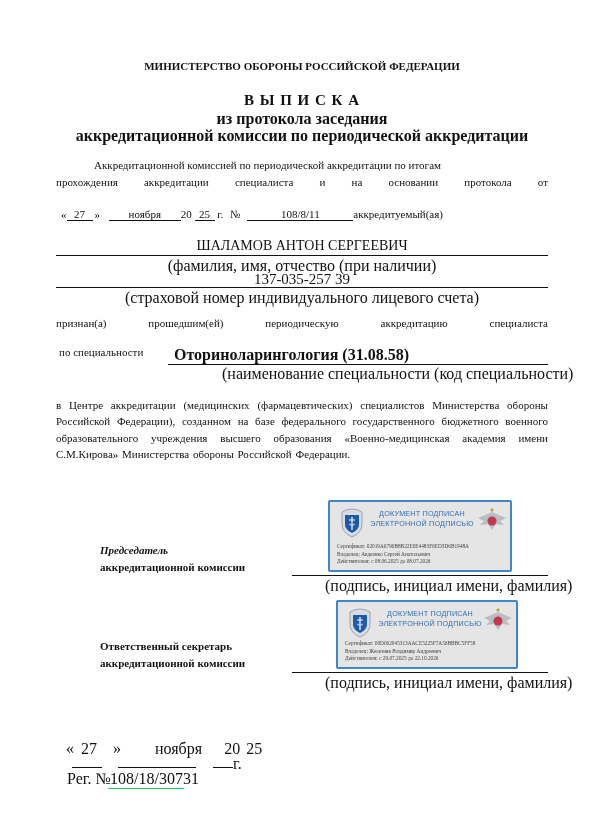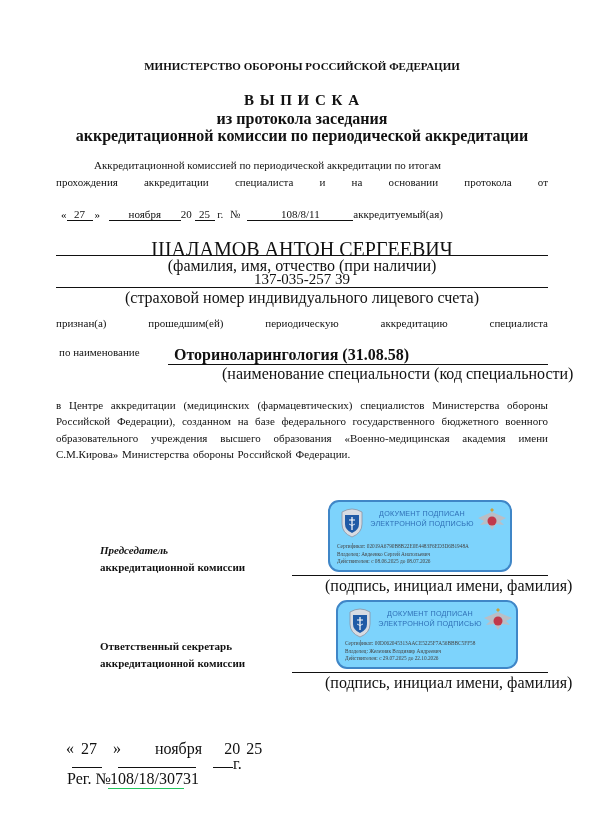--- a/index.html
+++ b/index.html
@@ -8,21 +8,21 @@
   .abs { position: absolute; }
   .bold { font-weight: bold; }
   .center { text-align: center; }
   .t14 { font-size: 11px; }
   .t13 { font-size: 16px; }
   .t12 { font-size: 16px; }
   .ul { border-bottom: 1px solid #111; display: inline-block; text-align: center; }
   .hline { position: absolute; height: 0; border-top: 1.3px solid #111; }
   .just { text-align: justify; text-align-last: justify; white-space: nowrap; }
   .justblock { text-align: justify; }
-  .stamp { position: absolute; border: 2px solid #3f86c7; border-radius: 11px; background: #7dd3fc; box-sizing: border-box; }
+  .stamp { position: absolute; border: 2px solid #3f86c7; border-radius: 2px; background: #e5e5e5; box-sizing: border-box; }
   .stamp-title { position: absolute; color: #2e6fb6; font-family: "Liberation Sans", "DejaVu Sans", sans-serif;
                  font-size: 7.2px; text-align: center; line-height: 10px; letter-spacing: 0.2px; }
   .stamp-line { position: absolute; font-size: 5.3px; color: #444; white-space: nowrap; line-height: 7.5px;
                 font-family: "Liberation Serif", serif; }
 </style>
 </head>
 <body>
 
 <div class="abs center bold t14" style="left:0; width:604px; top:60px;">МИНИСТЕРСТВО ОБОРОНЫ РОССИЙСКОЙ ФЕДЕРАЦИИ</div>
 <div class="abs center bold" style="left:0; width:604px; top:92px; font-size:15px; letter-spacing:1px;">В Ы П И С К А</div>
@@ -34,29 +34,29 @@
 
 <div class="abs t14" style="left:61px; top:208px; white-space:nowrap;">
   <span>«</span><span class="ul" style="width:26px;">27</span><span style="margin-left:2px;">»</span>
   <span class="ul" style="width:72px; margin-left:6px;">ноября</span><span>20</span>
   <span class="ul" style="width:20px;">25</span>
   <span>г.</span>
   <span style="margin-left:4px;">№</span>
   <span class="ul" style="width:106px; margin-left:4px;">108/8/11</span><span>аккредитуемый(ая)</span>
 </div>
 
-<div class="abs center t14" style="left:56px; width:492px; top:238px; font-size:20px;">ШАЛАМОВ АНТОН СЕРГЕЕВИЧ</div>
+<div class="abs center t14" style="left:56px; width:492px; top:238px; font-size:14px;">ШАЛАМОВ АНТОН СЕРГЕЕВИЧ</div>
 <div class="hline" style="left:56px; width:492px; top:255px;"></div>
 <div class="abs center t12" style="left:56px; width:492px; top:257px;">(фамилия, имя, отчество (при наличии)</div>
 <div class="abs center t14" style="left:56px; width:492px; top:271px; font-size:15px;">137-035-257 39</div>
 <div class="hline" style="left:56px; width:492px; top:287px;"></div>
 <div class="abs center t12" style="left:56px; width:492px; top:289px;">(страховой номер индивидуального лицевого счета)</div>
 
 <div class="abs t14 just" style="left:56px; top:317px; width:492px; word-spacing:14px;">признан(а) прошедшим(ей) периодическую аккредитацию специалиста</div>
-<div class="abs t14" style="left:59px; top:346px; white-space:nowrap;">по наименование</div>
+<div class="abs t14" style="left:59px; top:346px; white-space:nowrap;">по специальности</div>
 <div class="abs bold t13" style="left:174px; top:346px; white-space:nowrap;">Оториноларингология (31.08.58)</div>
 <div class="hline" style="left:168px; width:380px; top:364px;"></div>
 <div class="abs t12" style="left:222px; top:365px; white-space:nowrap;">(наименование специальности (код специальности)</div>
 
 <div class="abs t14 justblock" style="left:56px; top:397px; width:492px; line-height:16.3px; word-spacing:1px;">в Центре аккредитации (медицинских (фармацевтических) специалистов Министерства обороны Российской Федерации), созданном на базе федерального государственного бюджетного военного образовательного учреждения высшего образования «Военно-медицинская академия имени С.М.Кирова» Министерства обороны Российской Федерации.</div>
 
 <div class="abs bold t14" style="left:100px; top:544px; white-space:nowrap;font-style:italic;">Председатель</div>
 <div class="abs bold t14" style="left:100px; top:561px; white-space:nowrap;">аккредитационной комиссии</div>
 <div class="hline" style="left:292px; width:256px; top:575px;"></div>
 <div class="abs t12" style="left:325px; top:577px; white-space:nowrap;">(подпись, инициал имени, фамилия)</div>

